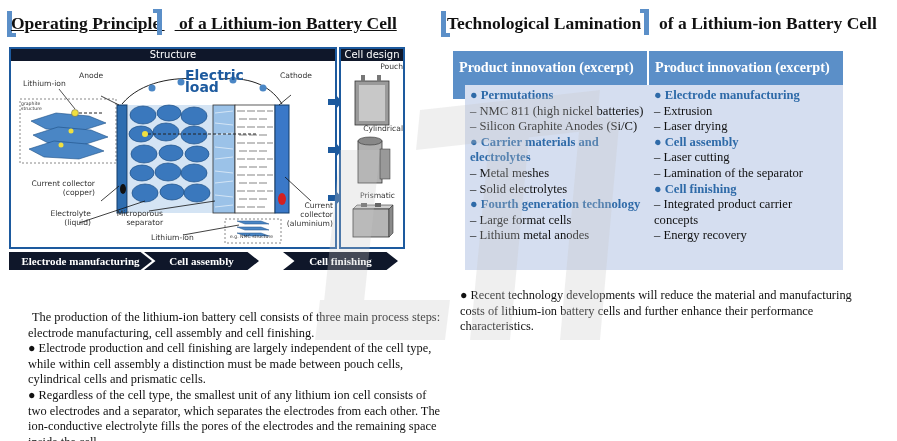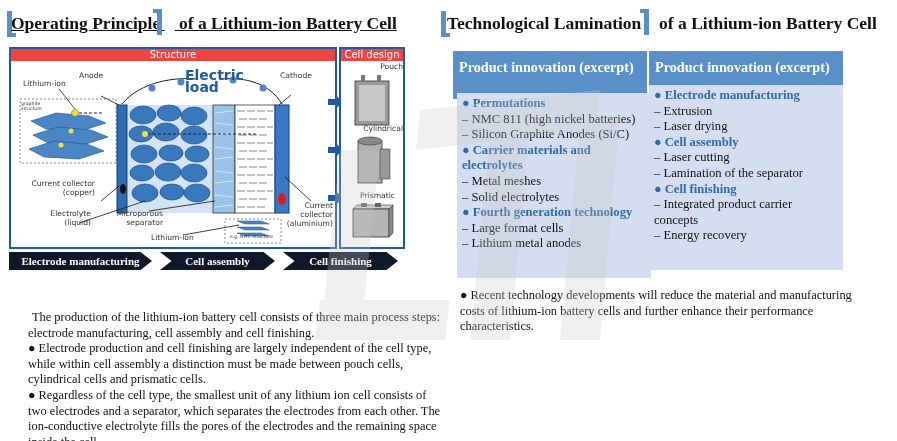--- a/index.html
+++ b/index.html
@@ -4,21 +4,21 @@
 <style>
   html,body{margin:0;padding:0;background:#ffffff;}
   body{width:897px;height:441px;position:relative;overflow:hidden;font-family:"Liberation Serif",serif;color:#111;}
   .abs{position:absolute;}
   .title{position:absolute;top:10px;font-family:"Liberation Serif",serif;font-weight:bold;font-size:17.5px;color:#111;white-space:nowrap;line-height:26px;}
   .brk{position:absolute;width:5px;height:26px;}
   .brk-l{border-left:5px solid #5b8fc8;border-bottom:4px solid #5b8fc8;width:4px;height:22px;}
   .brk-r{border-right:5px solid #5b8fc8;border-top:4px solid #5b8fc8;width:4px;height:22px;}
   
   .diag{position:absolute;left:9px;top:47px;width:324px;height:198px;border:2px solid #1d5a9e;background:#fff;}
-  .diag-hdr{height:12px;background:#ef4444;color:#fff;font-family:"DejaVu Sans",sans-serif;font-size:10px;line-height:12px;text-align:center;}
+  .diag-hdr{height:12px;background:#0f172a;color:#fff;font-family:"DejaVu Sans",sans-serif;font-size:10px;line-height:12px;text-align:center;}
   .cd{position:absolute;left:339px;top:47px;width:62px;height:198px;border:2px solid #1d5a9e;background:#fff;}
   .lbl{position:absolute;font-family:"DejaVu Sans",sans-serif;font-size:7.6px;color:#333;line-height:9px;white-space:nowrap;}
   .lbl.c{text-align:right;}
   
   .chev{position:absolute;top:252px;height:18px;background:#0f172a;color:#fff;font-family:"Liberation Serif",serif;font-weight:bold;font-size:11px;line-height:18px;text-align:center;}
   .body-text{position:absolute;font-family:"Liberation Serif",serif;font-size:12.4px;line-height:15.6px;color:#111;}
   
   .tbl{position:absolute;left:453px;top:51px;width:390px;}
   .th{position:absolute;top:0;height:48px;background:#5b8fc8;color:#fff;font-weight:bold;font-size:14.2px;line-height:32px;padding-left:6px;box-sizing:border-box;white-space:nowrap;}
   .td{position:absolute;top:34px;height:185px;background:#d5def0;box-sizing:border-box;padding:3px 5px;font-size:12.6px;line-height:15.6px;}
@@ -185,34 +185,34 @@
     <polygon points="4,8 40,8 44,4 8,4" fill="#d0d0d0" stroke="#333" stroke-width="0.6"></polygon>
     <rect x="4" y="8" width="36" height="28" fill="#b5b5b5" stroke="#333" stroke-width="0.8"></rect>
     <polygon points="40,8 44,4 44,32 40,36" fill="#8a8a8a" stroke="#333" stroke-width="0.6"></polygon>
     <rect x="12" y="2" width="6" height="4" fill="#666"></rect>
       <rect x="26" y="2" width="6" height="4" fill="#666"></rect>
   </svg>
 </div>
 
 <div>
   <div class="chev" style="left:9px;width:143px;clip-path:polygon(0 0,92% 0,100% 50%,92% 100%,0 100%);">Electrode manufacturing</div>
-  <div class="chev" style="left:160px;width:115px;clip-path:polygon(0 0,90% 0,100% 50%,90% 100%,0 100%,10% 50%);font-family:Liberation Serif, serif;">Cell assembly</div>
+  <div class="chev" style="left:144px;width:115px;clip-path:polygon(0 0,90% 0,100% 50%,90% 100%,0 100%,10% 50%);font-family:Liberation Serif, serif;">Cell assembly</div>
   <div class="chev" style="left:283px;width:115px;clip-path:polygon(0 0,90% 0,100% 50%,90% 100%,0 100%,10% 50%);">Cell finishing</div>
 </div>
 
 <div class="body-text" style="left:28px;top:275px;width:418px;margin-top:35px;">
   <div style="text-indent:4px;">The production of the lithium-ion battery cell consists of three main process steps: electrode manufacturing, cell assembly and cell finishing.</div>
   <div>● Electrode production and cell finishing are largely independent of the cell type, while within cell assembly a distinction must be made between pouch cells, cylindrical cells and prismatic cells.</div>
   <div>● Regardless of the cell type, the smallest unit of any lithium ion cell consists of two electrodes and a separator, which separates the electrodes from each other. The ion-conductive electrolyte fills the pores of the electrodes and the remaining space inside the cell.</div>
 </div>
 
 <div class="tbl">
   <div class="th" style="left:0;width:194px;">Product innovation (excerpt)</div>
   <div class="th" style="left:196px;width:194px;">Product innovation (excerpt)</div>
-  <div class="td" style="left:4px;width:194px;margin-top:8px;" id="col0">
+  <div class="td" style="left:12px;width:194px;" id="col0">
       <div class="h">● Permutations</div>
       <div class="i">– NMC 811 (high nickel batteries)</div>
       <div class="i">– Silicon Graphite Anodes (Si/C)</div>
       <div class="h">● Carrier materials and electrolytes</div>
       <div class="i">– Metal meshes</div>
       <div class="i">– Solid electrolytes</div>
       <div class="h">● Fourth generation technology</div>
       <div class="i">– Large format cells</div>
       <div class="i">– Lithium metal anodes</div>
     </div>

